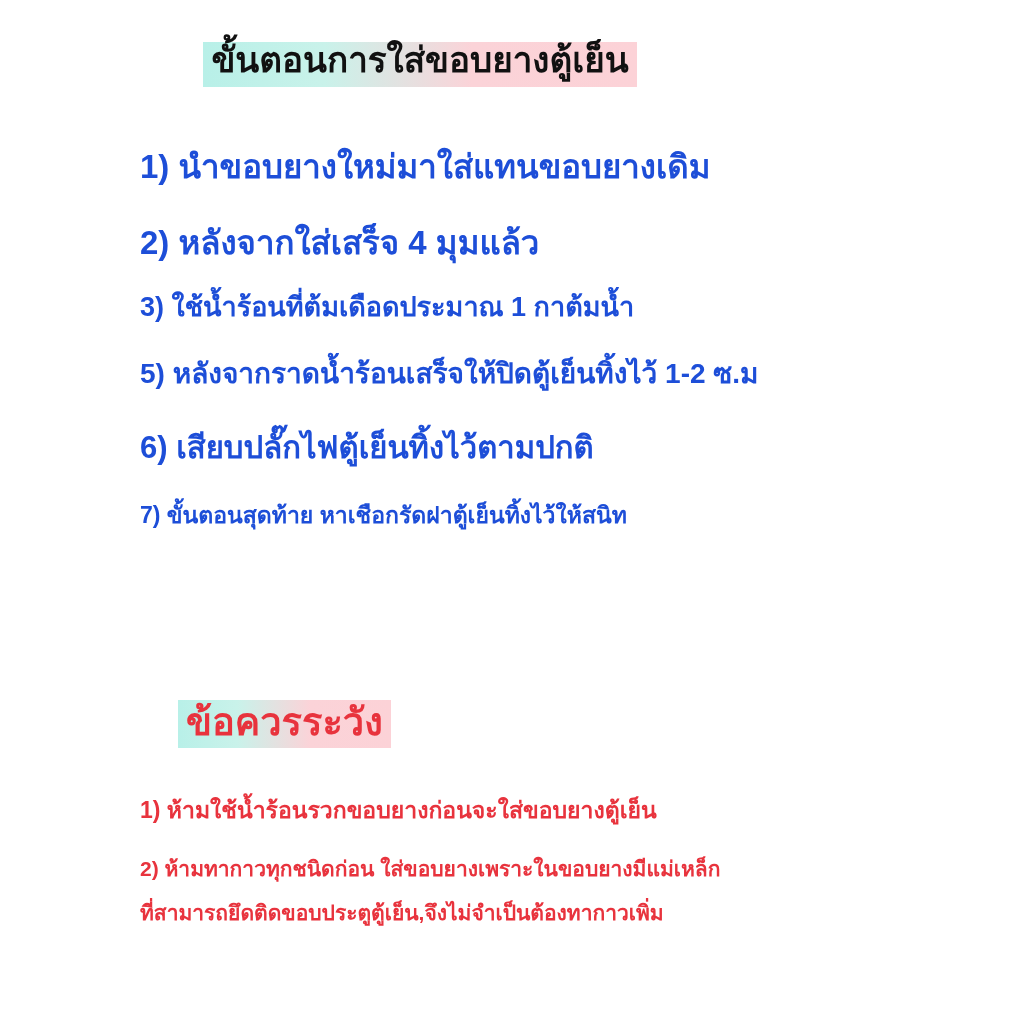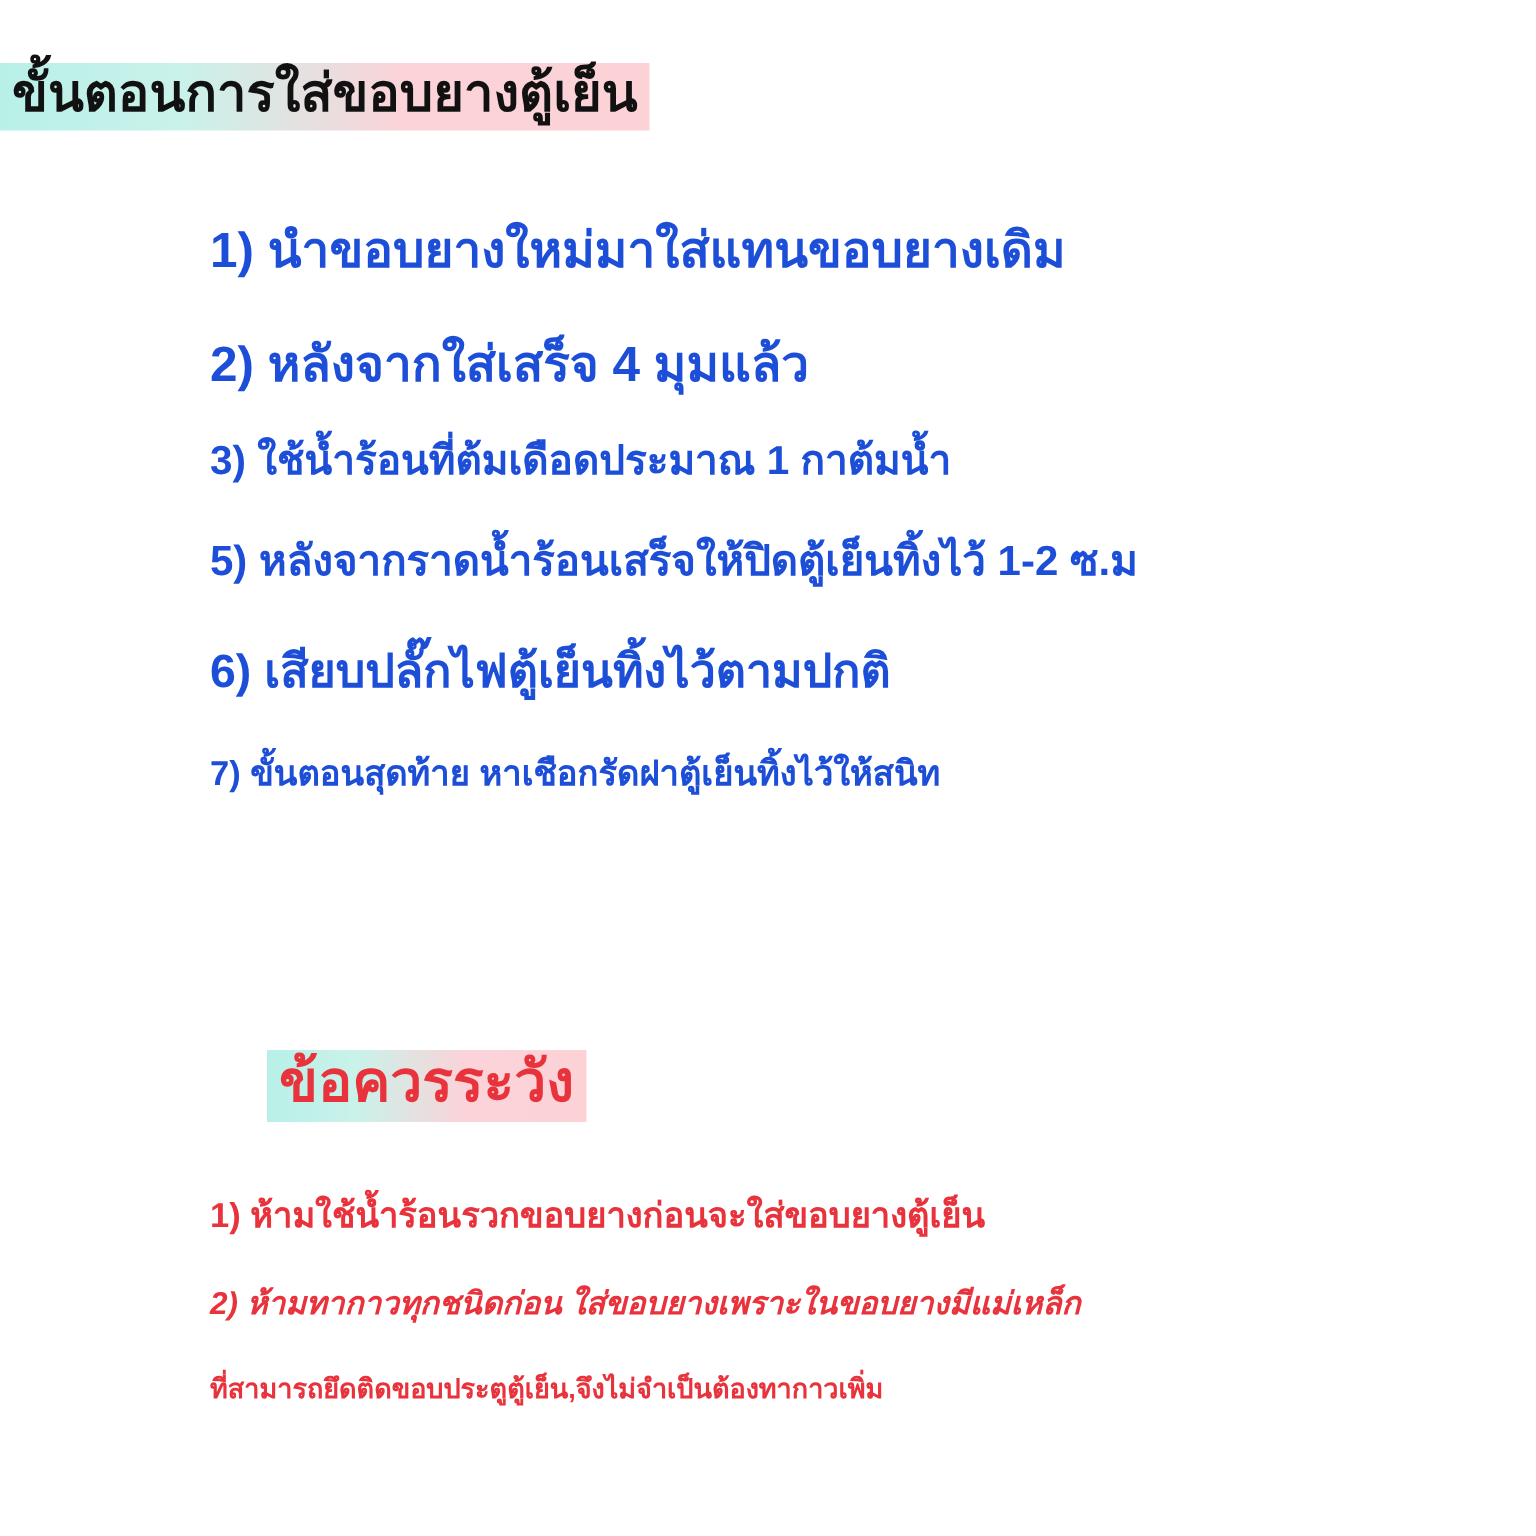--- a/index.html
+++ b/index.html
@@ -27,20 +27,22 @@
     padding: 2px 8px 4px 8px;
     background: linear-gradient(90deg, #b8f0e8 0%, #c9f2ea 28%, #fbd3d8 62%, #fcd2d7 100%);
     line-height: 1.1;
   }
 
   .title-wrap {
     position: absolute;
     top: 42px;
     left: 0;
     width: 840px;
+    text-align: center;
+    font-family: Liberation Mono, monospace;
   }
   .title {
     font-size: 35px;
     font-weight: bold;
     color: #111;
     letter-spacing: 0px;
   }
 
   .steps {
     position: absolute;
@@ -75,22 +77,22 @@
 
   .warnings {
     position: absolute;
     top: 792px;
     left: 140px;
     width: 790px;
     color: #e8333d;
     font-weight: bold;
   }
   .w1 { font-size: 23px; margin-bottom: 24px; }
-  .w2 { font-size: 21px; margin-bottom: 26px; font-style: italic; }
-  .w3 { font-size: 18px; }
+  .w2 { font-size: 21px; margin-bottom: 11px; }
+  .w3 { font-size: 21px; }
 
   .footer-wrap {
     position: absolute;
     top: 962px;
     left: 0;
     width: 1024px;
     text-align: center;
   }
   .footer {
     font-size: 27px;

